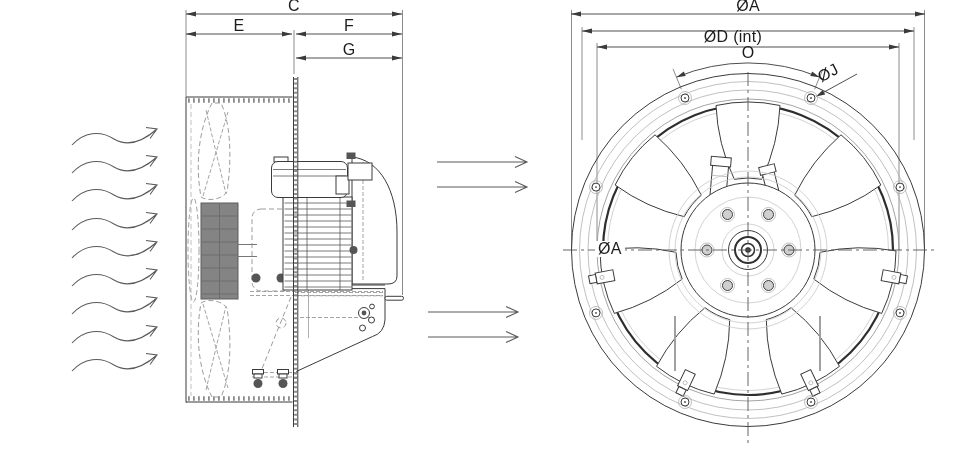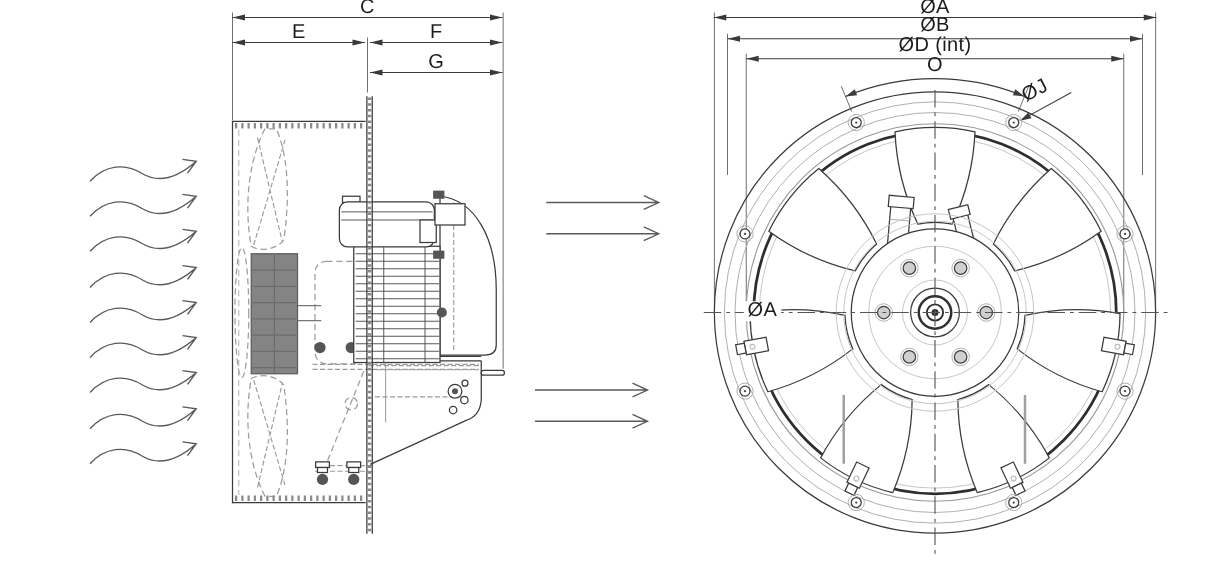--- a/index.html
+++ b/index.html
@@ -291,19 +291,18 @@
     </g>
   </g>
 </svg>
 
 <span class="lab" style="left:186px;width:216px;top:-2px;">C</span>
 <span class="lab" style="left:186px;width:106px;top:18px;">E</span>
 <span class="lab" style="left:296px;width:106px;top:18px;">F</span>
 <span class="lab" style="left:296px;width:106px;top:42px;">G</span>
 
 <span class="lab" style="left:571px;width:354px;top:-2px;">ØA</span>
-<span class="lab" style="left:582px;width:332px;top:13px;">ØB</span>
-<span class="lab" style="left:597px;width:302px;top:29px;">ØD (int)</span>
+<span class="lab" style="left:582px;width:302px;top:29px;">ØD (int)</span>
 <span class="lab" style="left:598px;width:300px;top:45px;">O</span>
 <span class="lab rot" style="left:819px;top:70px;">ØJ</span>
 <span class="lab bg" style="left:595px;top:241px;">ØA</span>
 
 </div>
 
 </body></html>

